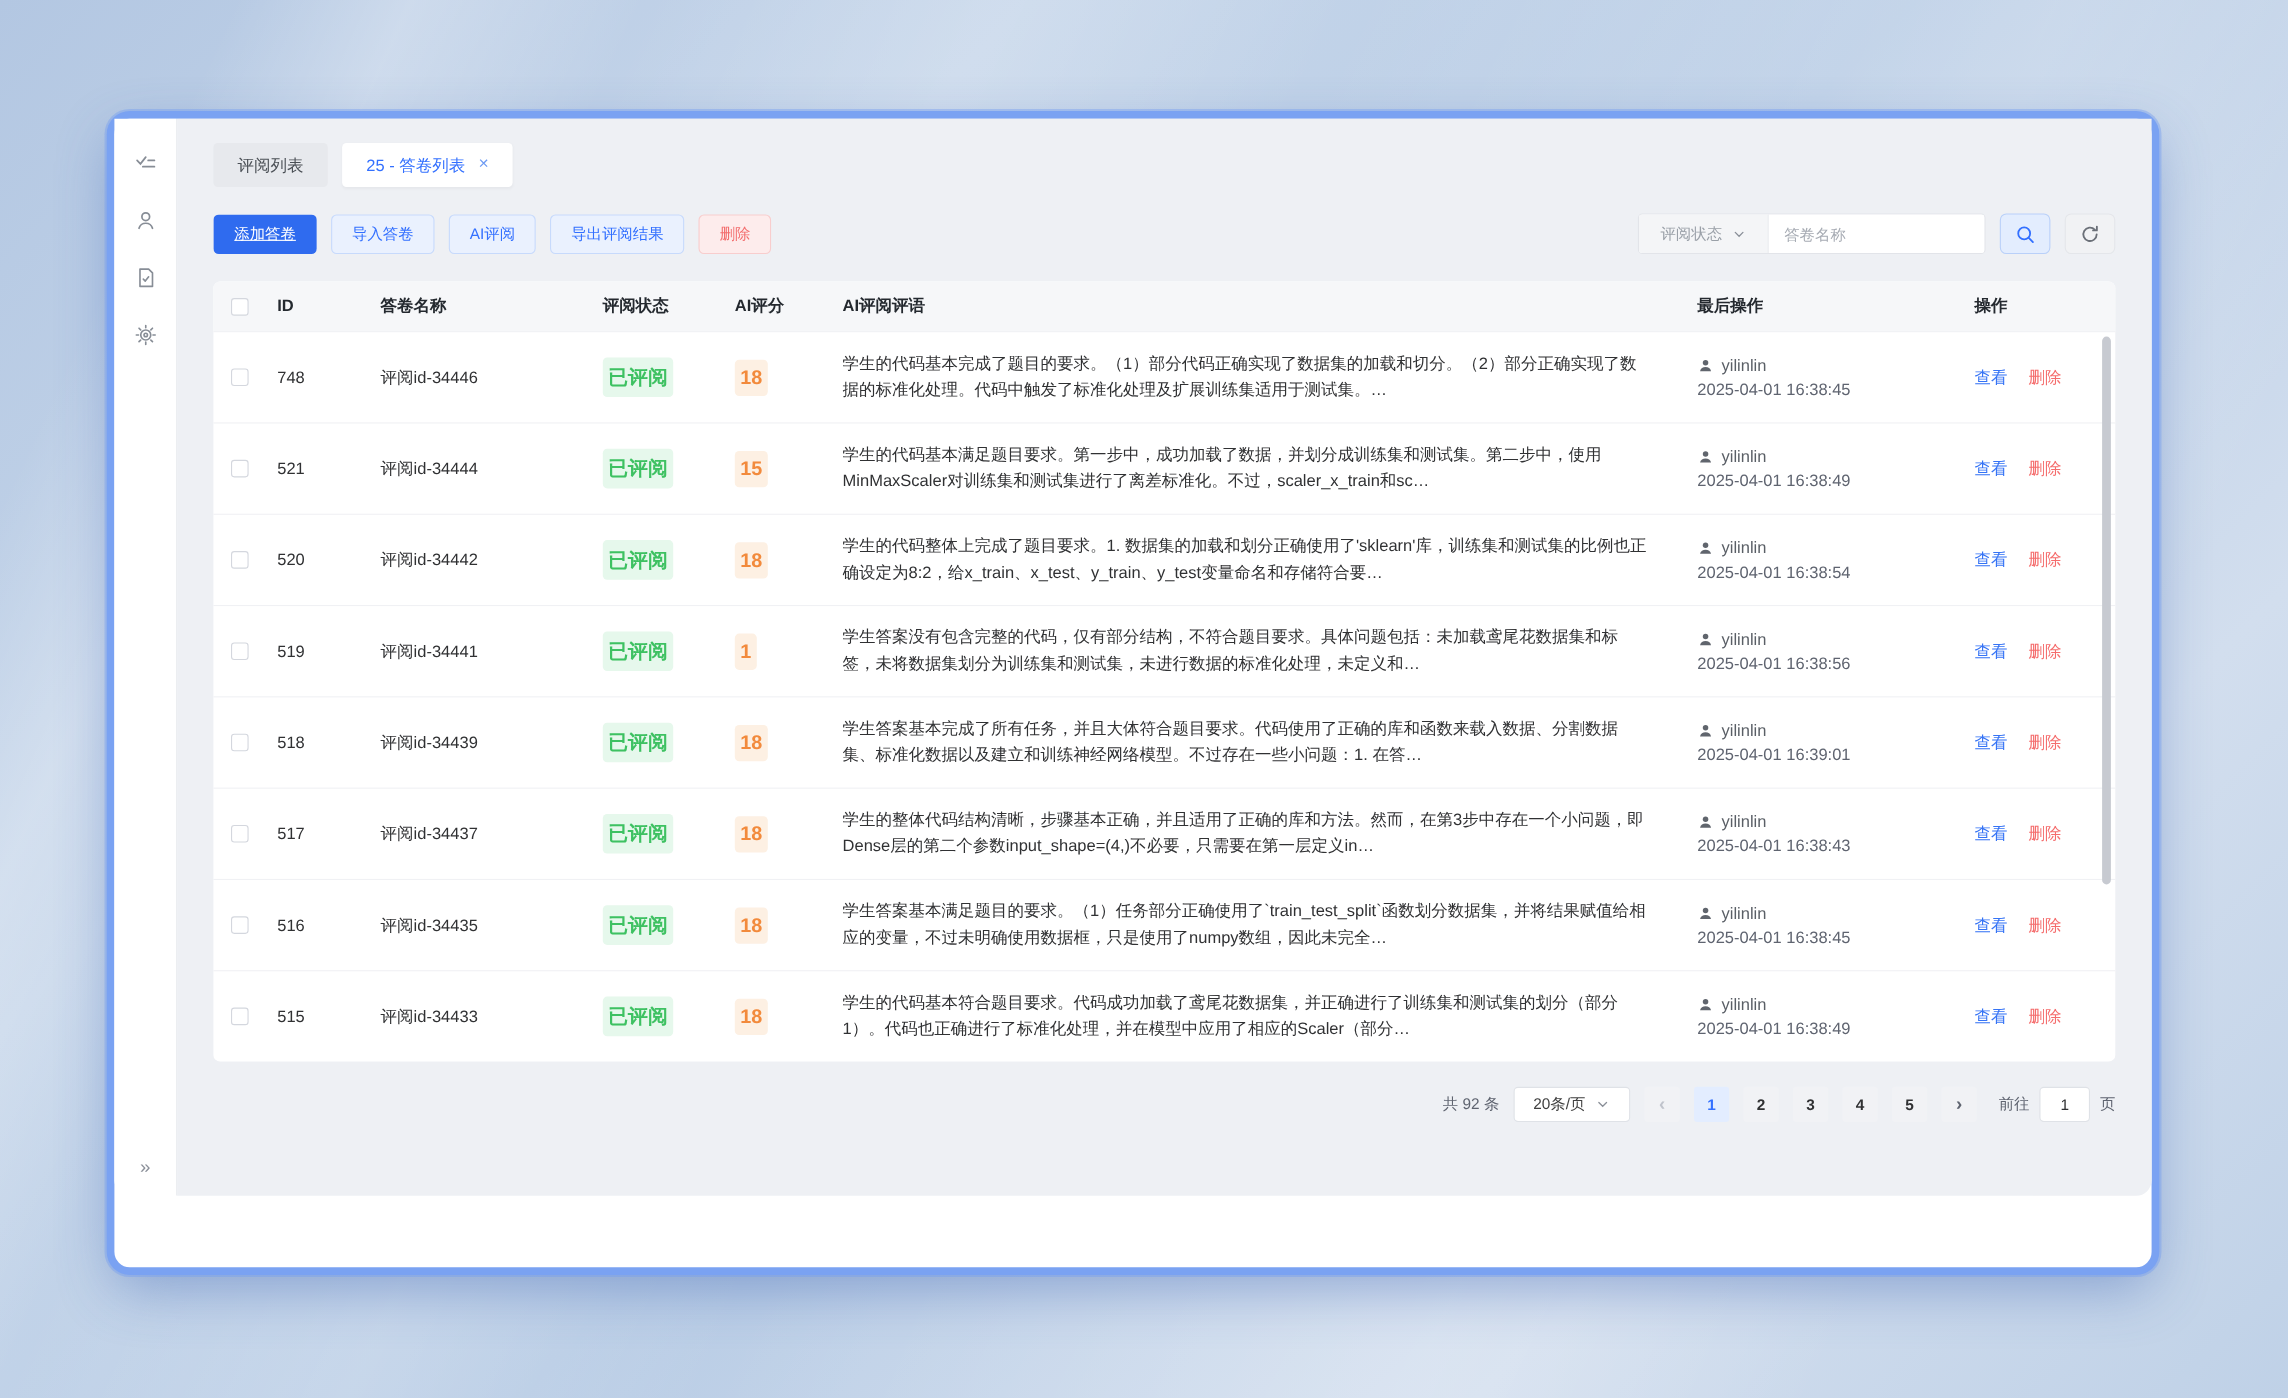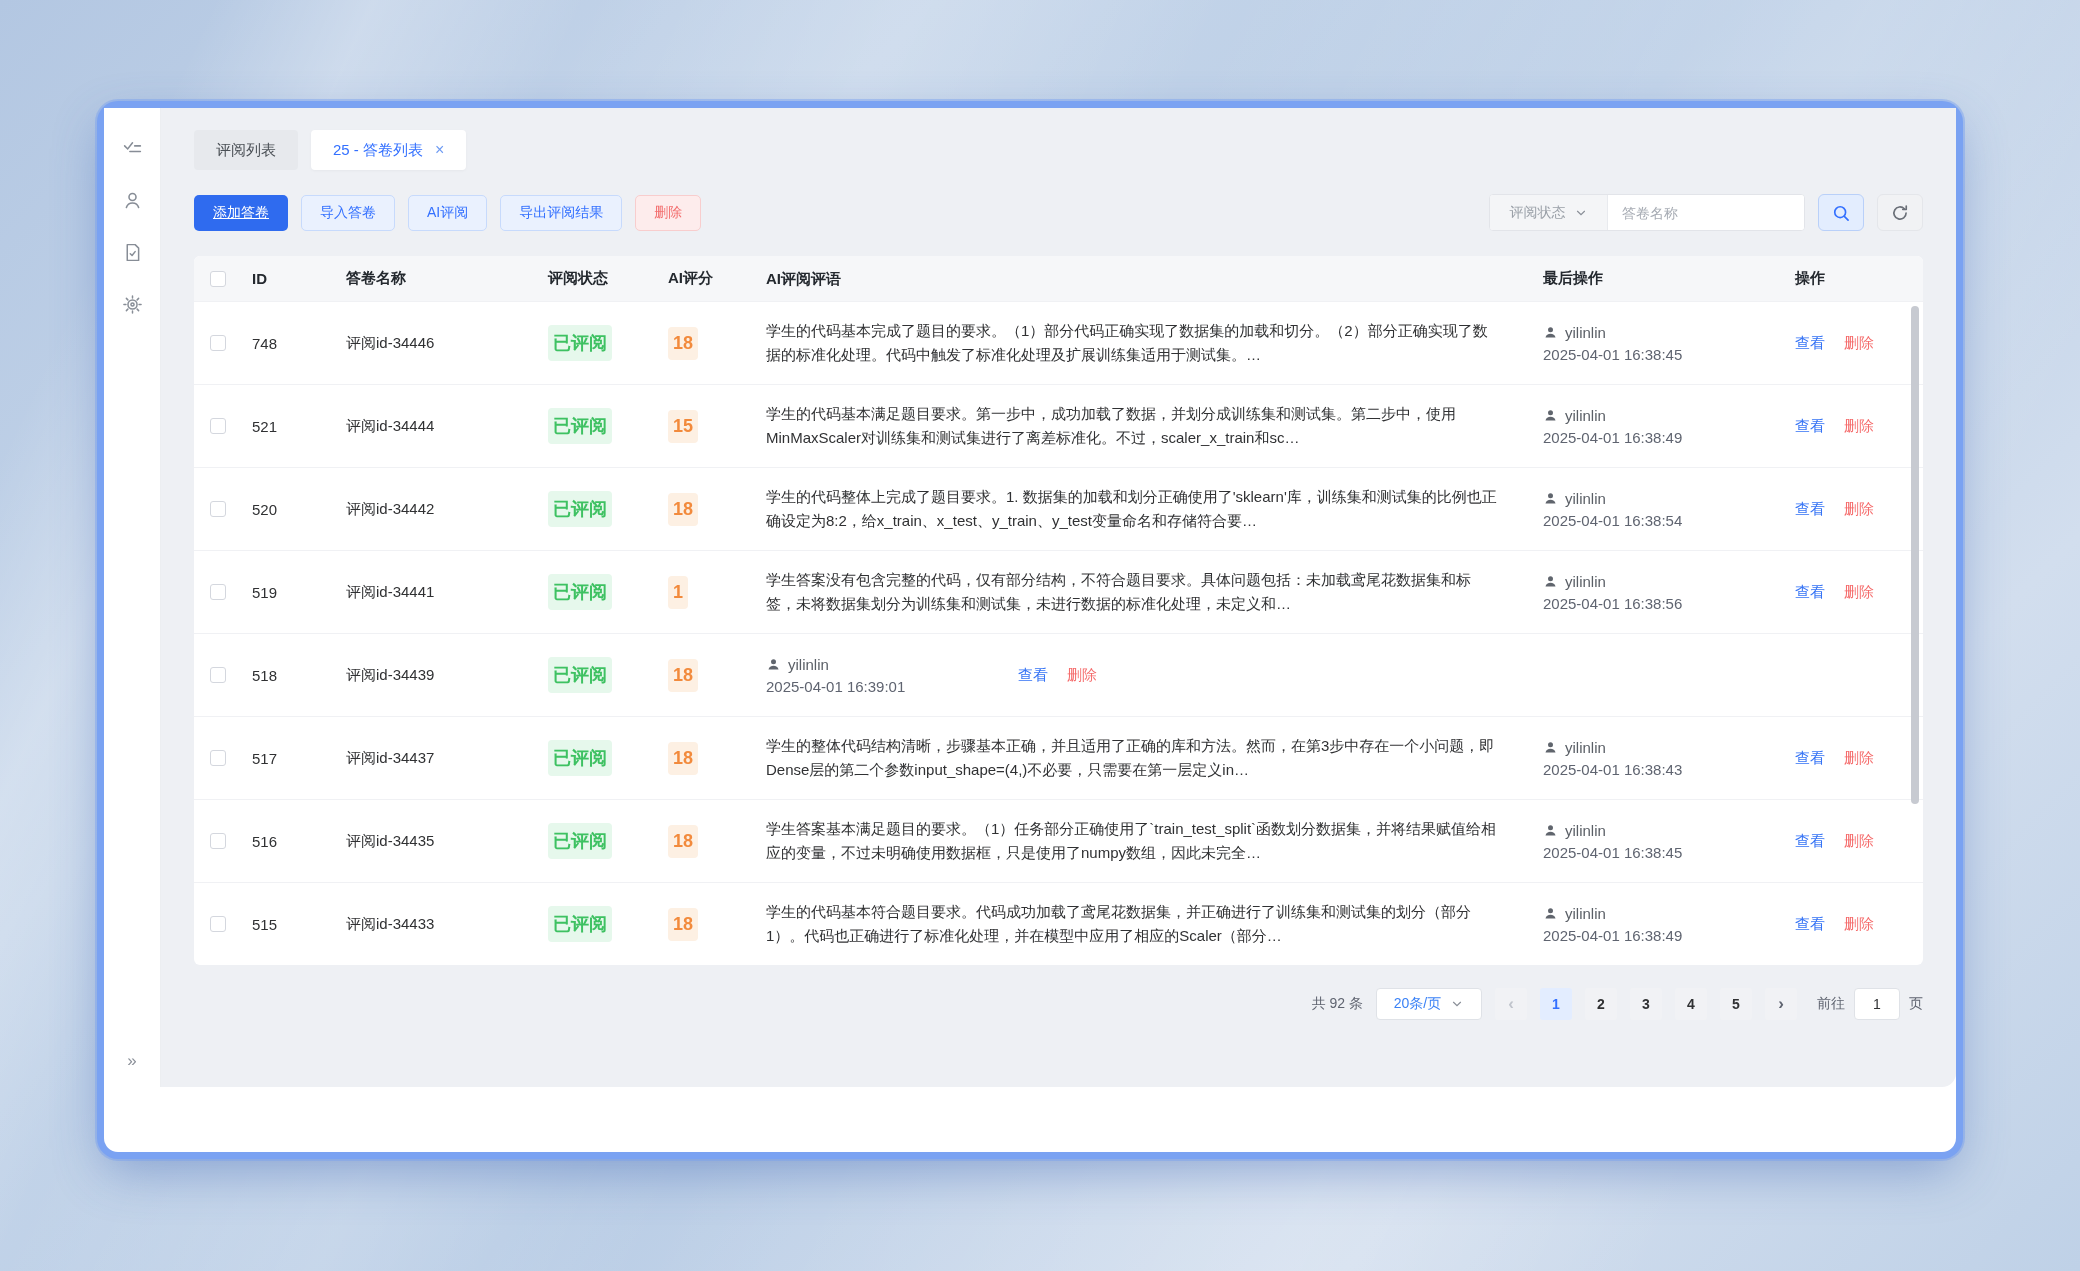--- a/index.html
+++ b/index.html
@@ -97,21 +97,21 @@
   .op-time { margin-top:5px; color:#5f6470; font-size:15px; }
   .link-view { color:#3573f5; cursor:pointer; }
   .link-del { color:#f56c6c; cursor:pointer; }
   .scrollbar { position:absolute; right:4px; top:50px; width:8px; height:498px;
     border-radius:4px; background:#c7cad1; cursor:pointer; }
 
   
   .pagination { margin-top:23px; display:flex; justify-content:flex-end; align-items:center;
     gap:13px; font-size:14px; color:#5f6470; }
   .pg-size { width:106px; height:32px; background:#fff; border:1px solid #dfe2e7; border-radius:4px;
-    display:flex; align-items:center; justify-content:center; gap:9px; cursor:pointer; color:#3b82f6; }
+    display:flex; align-items:center; justify-content:center; gap:9px; cursor:pointer; color:#404040; }
   .pg-btn { min-width:32px; height:32px; border-radius:3px; background:#f1f2f5; display:flex;
     align-items:center; justify-content:center; font-weight:bold; color:#303133; cursor:pointer; }
   .pg-prev { color:#c0c4cc; font-size:17px; }
   .pg-next { color:#5f6470; font-size:17px; }
   .pg-active { background:#e3edff; color:#3370ff; }
   .goto-wrap { display:flex; align-items:center; gap:9px; margin-left:7px; }
   .goto-input { width:46px; height:32px; border:1px solid #dfe2e7; border-radius:4px;
     text-align:center; font-size:14px; color:#303133; outline:none; font-family:inherit; }
 </style>
 </head>
@@ -339,20 +339,21 @@
       <span class="checkbox"></span>
     </div>
     <div class="cell c-id">518</div>
     <div class="cell c-name">评阅id-34439</div>
     <div class="cell c-status">
       <span class="badge badge-green">已评阅</span>
     </div>
     <div class="cell c-score">
       <span class="badge badge-orange">18</span>
     </div>
+    <div class="cell c-comment">学生答案基本完成了所有任务，并且大体符合题目要求。代码使用了正确的库和函数来载入数据、分割数据集、标准化数据以及建立和训练神经网络模型。不过存在一些小问题：1. 在答…</div>
     <div class="cell c-lastop">
       <div class="op-line1">
         <span class="p-icon">
           <svg viewBox="0 0 24 24" fill="#60656d">
                       <circle cx="12" cy="7.5" r="4"></circle>
                       <path d="M4 20c.8-4 4-6 8-6s7.2 2 8 6z"></path>
                     </svg>
         </span>
         <span>yilinlin</span>
       </div>

